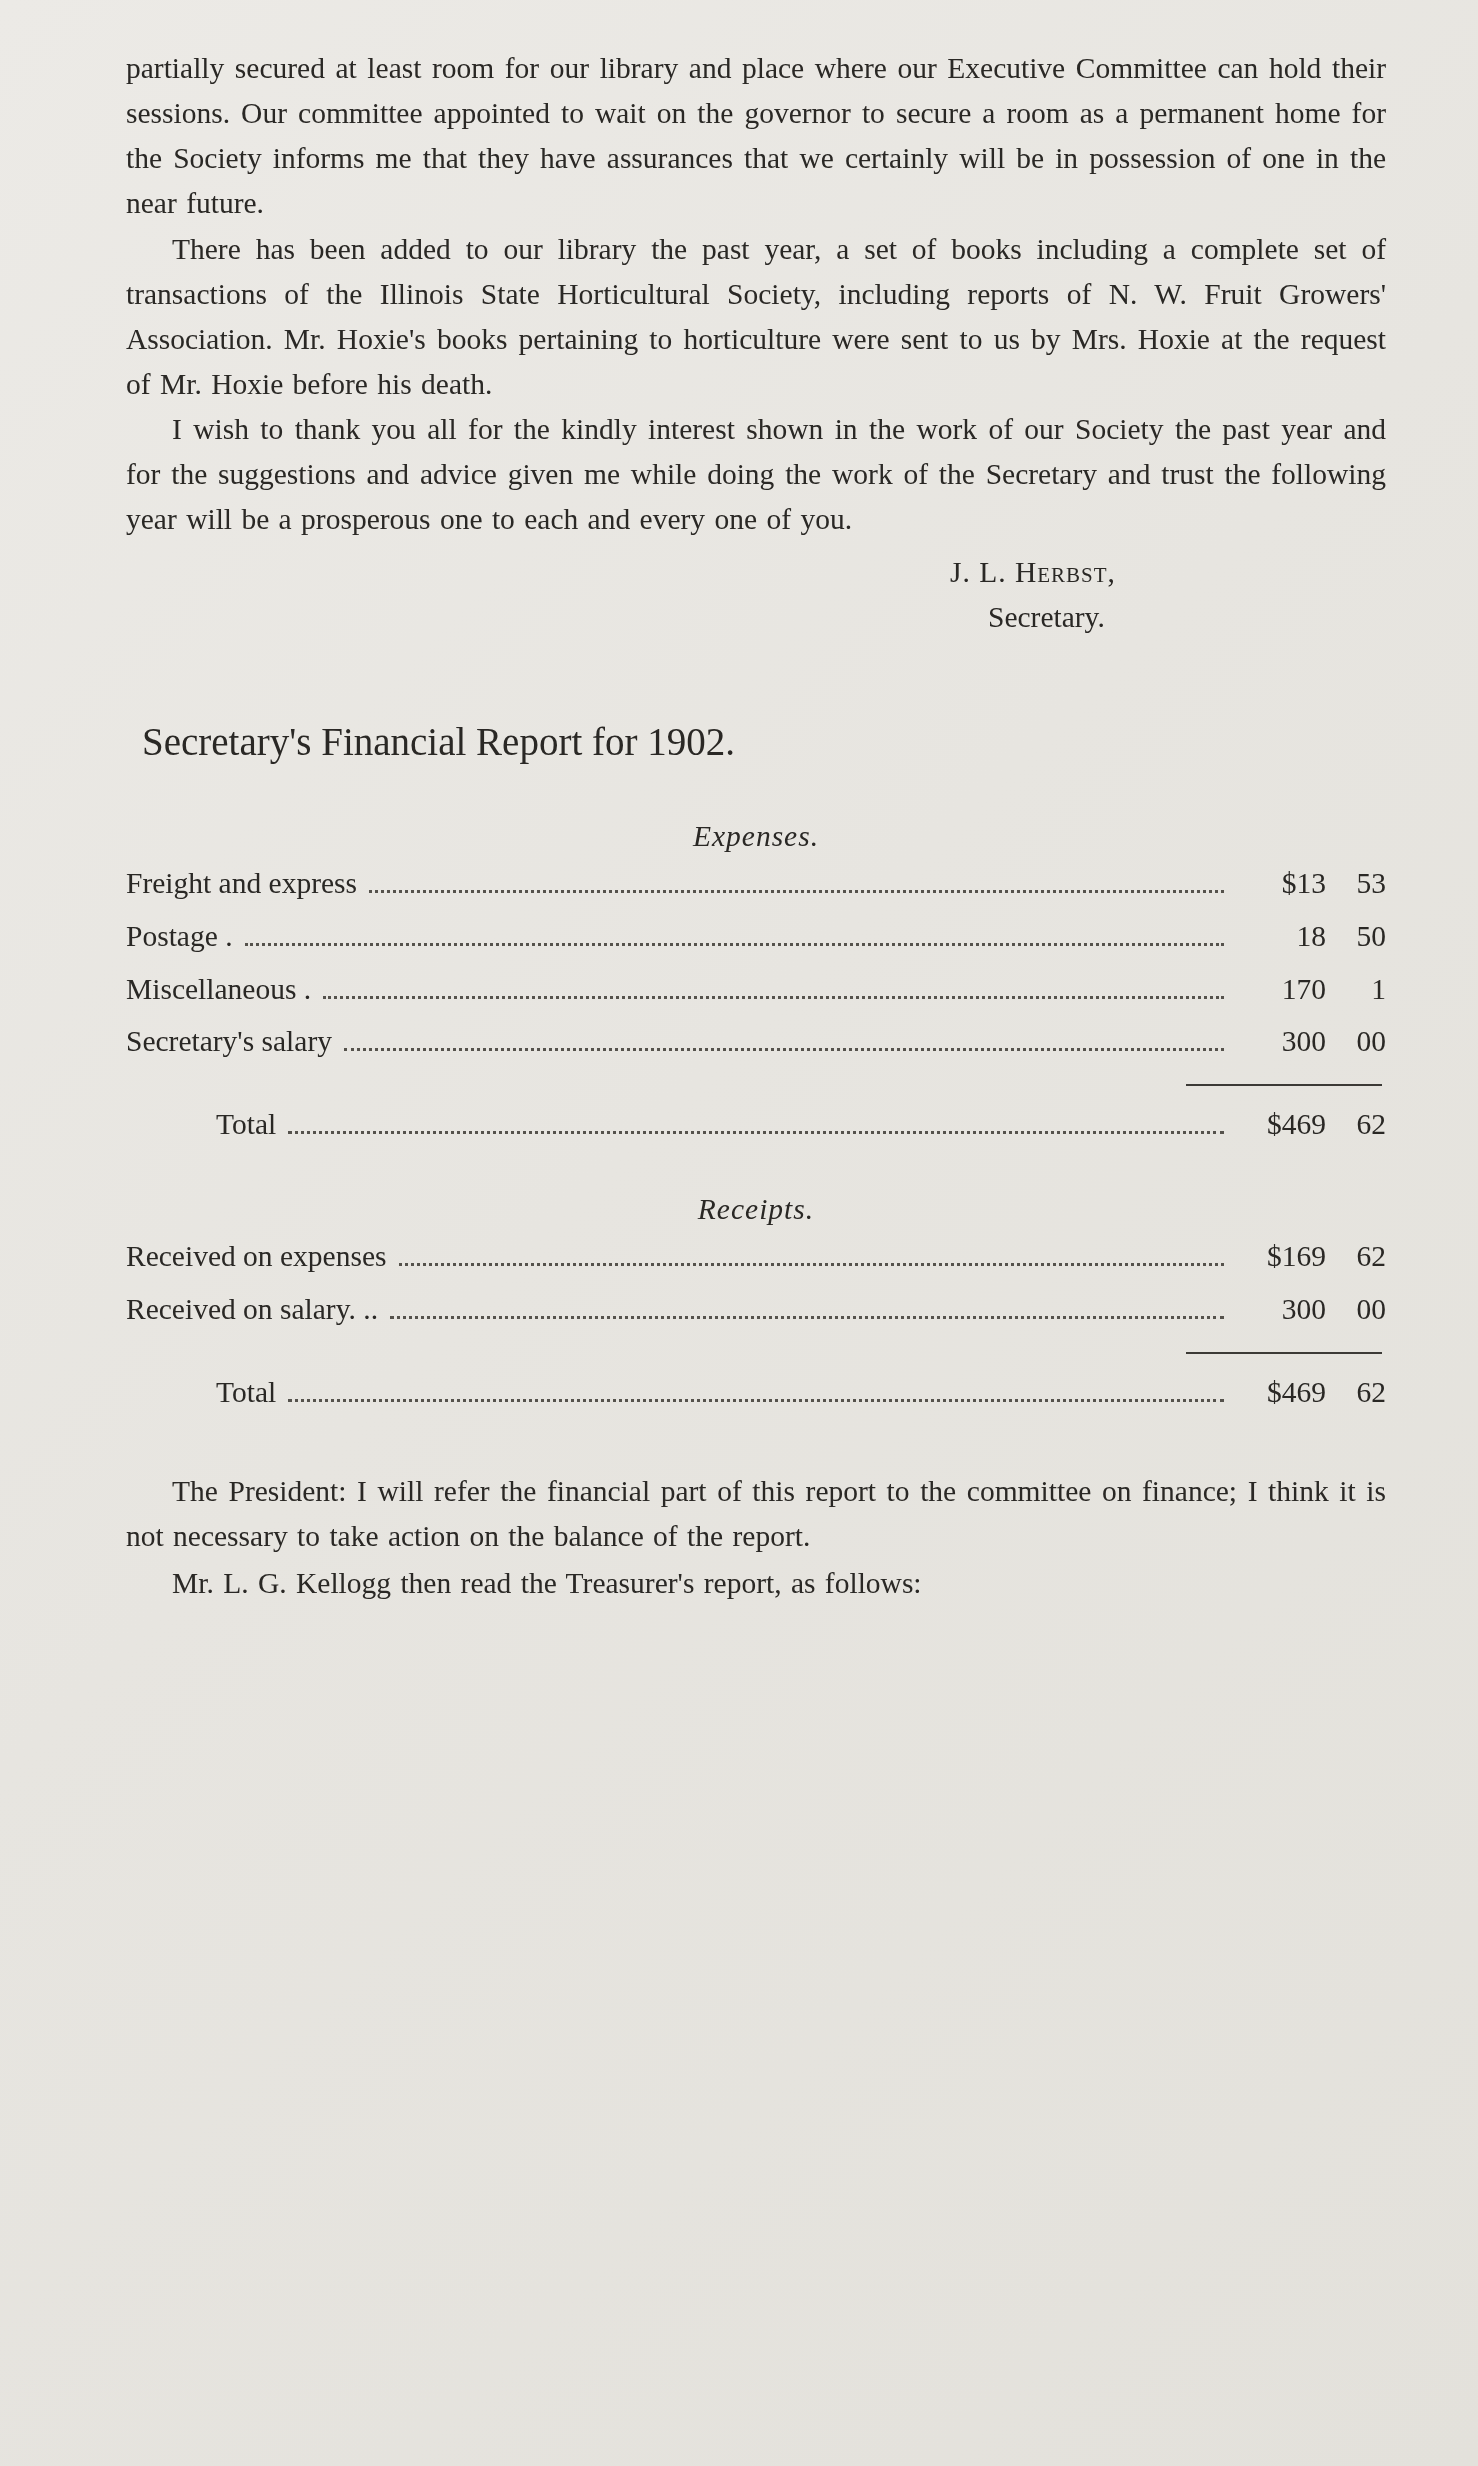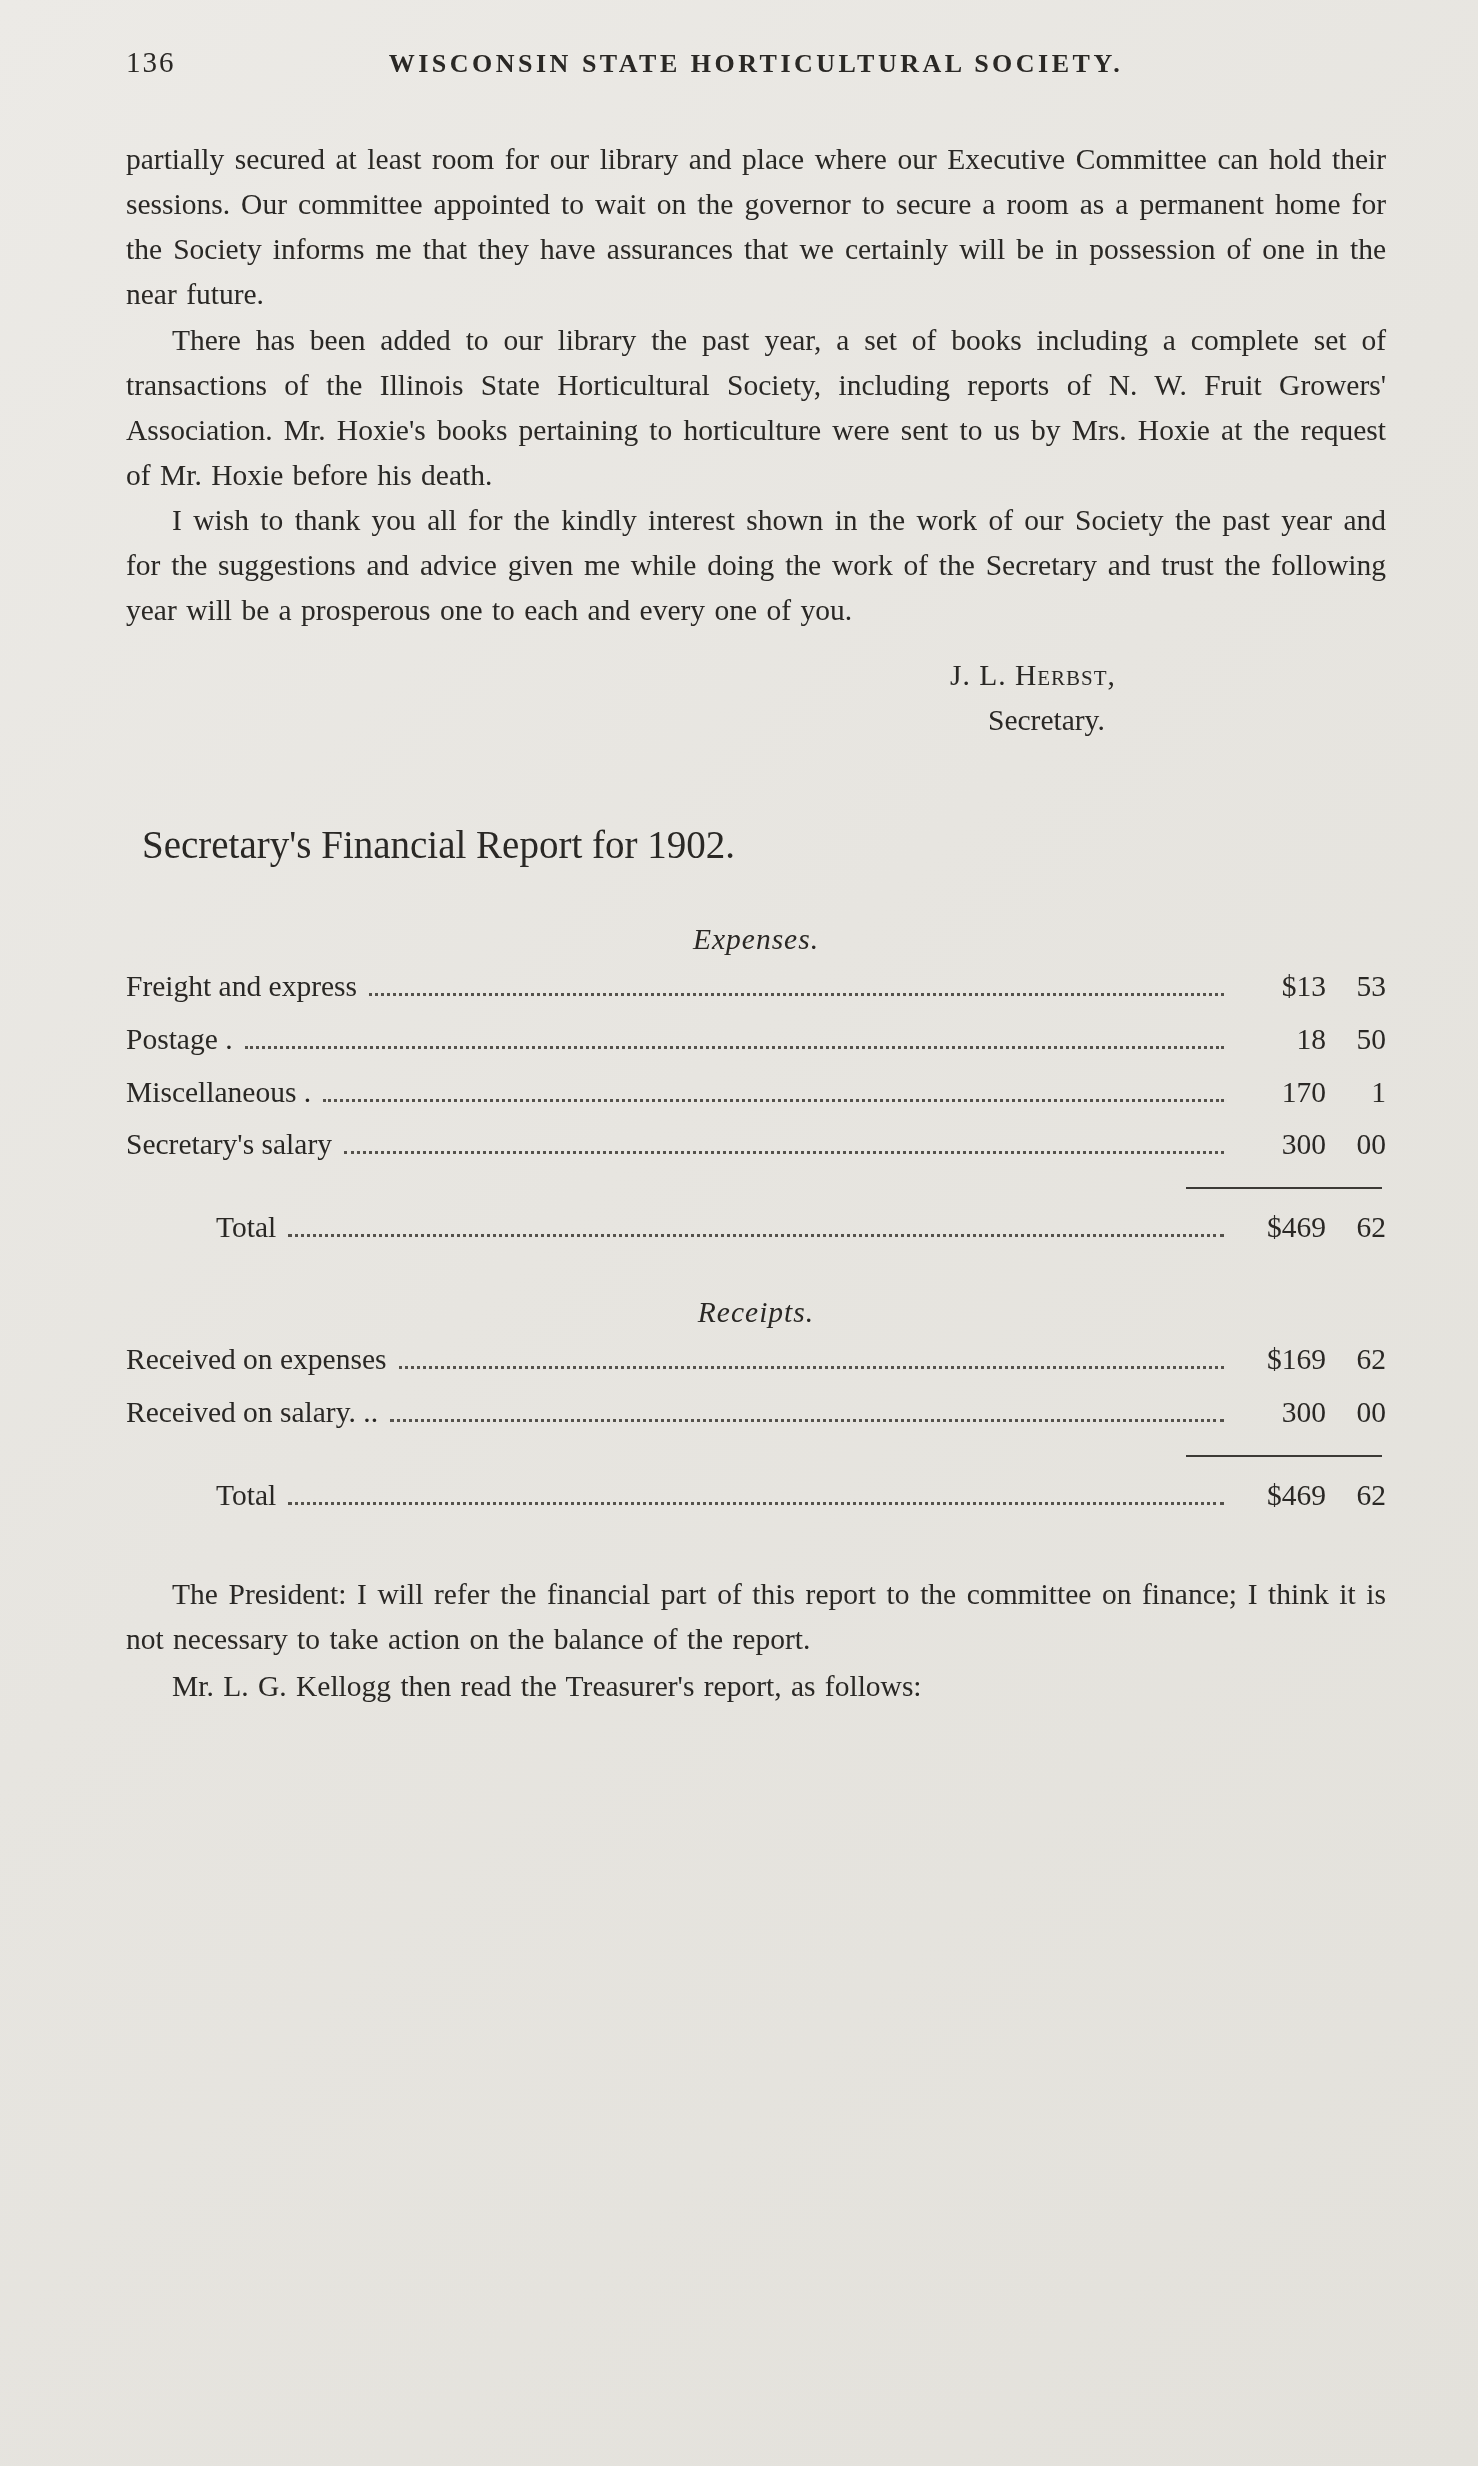--- a/index.html
+++ b/index.html
@@ -46,21 +46,21 @@
     font-size: 29.5px;
     line-height: 1.53;
     text-align: justify;
     word-spacing: 2px;
   }
   .body-text p.indent { text-indent: 46px; }
 
   
   .signature {
     width: fit-content;
-    margin: 20px 270px 0 auto;
+    margin: 8px 270px 0 auto;
     font-size: 29.5px;
     line-height: 1.5;
   }
   .sig-name { font-variant: small-caps; letter-spacing: 1px; }
   .sig-title { margin-left: 38px; }
 
   
   .report-heading {
     margin-top: 80px;
     font-size: 39px;
@@ -113,24 +113,20 @@
     text-indent: 46px;
     word-spacing: 2px;
   }
   .closing p + p { margin-top: 2px; font-family: Liberation Serif, serif; }
 </style>
 </head>
 <body>
 
 <div class="page">
 
-  <div class="page-header">
-    <span class="page-number">136</span>
-    <span class="running-title">WISCONSIN STATE HORTICULTURAL SOCIETY.</span>
-  </div>
 
   <div class="body-text">
     <p>partially secured at least room for our library and place where our Executive Committee can hold their sessions. Our committee appointed to wait on the governor to secure a room as a permanent home for the Society informs me that they have assurances that we certainly will be in possession of one in the near future.</p>
     <p class="indent">There has been added to our library the past year, a set of books including a complete set of transactions of the Illinois State Horticultural Society, including reports of N. W. Fruit Growers' Association. Mr. Hoxie's books pertaining to horticulture were sent to us by Mrs. Hoxie at the request of Mr. Hoxie before his death.</p>
     <p class="indent">I wish to thank you all for the kindly interest shown in the work of our Society the past year and for the suggestions and advice given me while doing the work of the Secretary and trust the following year will be a prosperous one to each and every one of you.</p>
   </div>
 
   <div class="signature">
     <div class="sig-name">J. L. Herbst,</div>
     <div class="sig-title">Secretary.</div>

